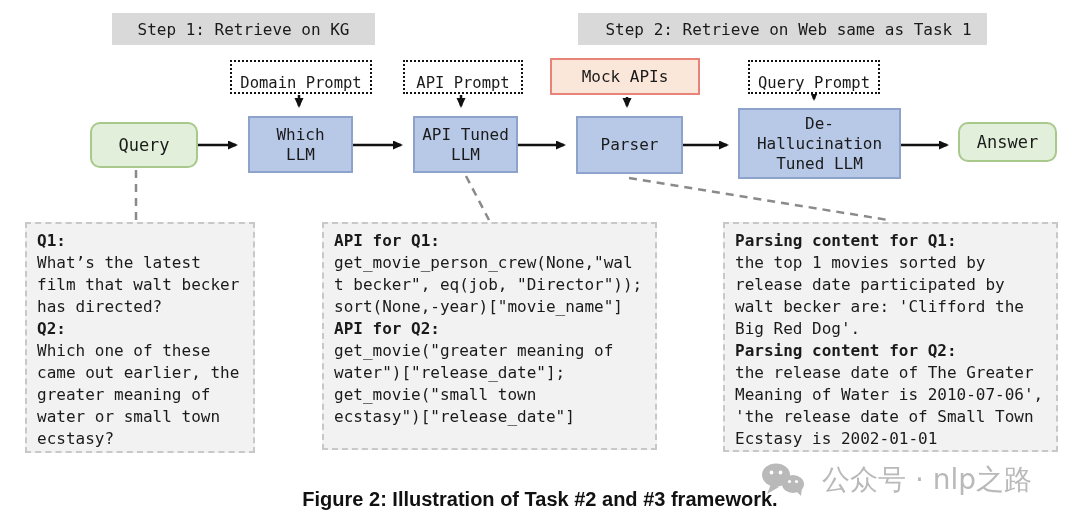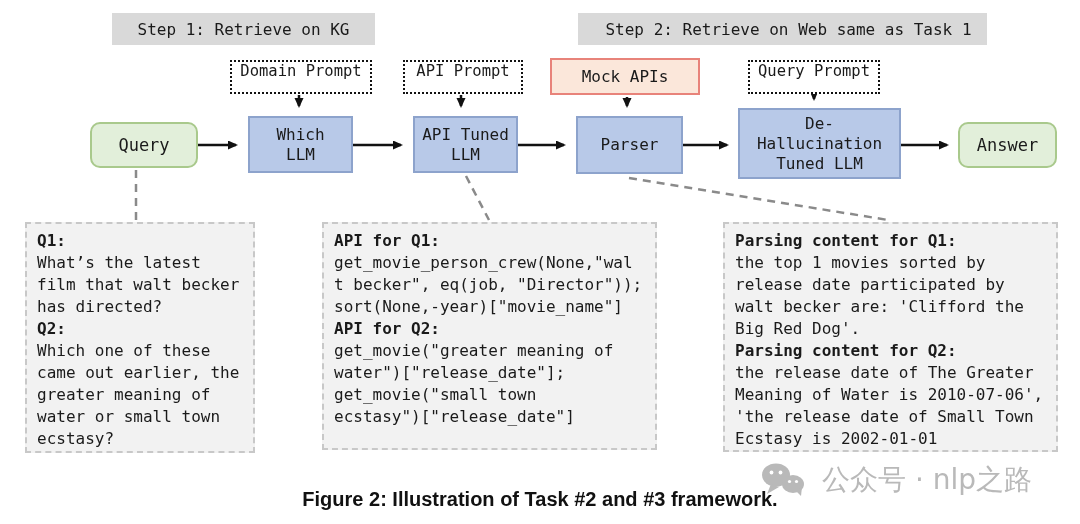--- a/index.html
+++ b/index.html
@@ -9,21 +9,21 @@
   }
   .abs{position:absolute;box-sizing:border-box;}
   
   .step-header{
     background:#d9d9d9;display:flex;align-items:center;justify-content:center;
     font-size:16px;letter-spacing:0px;
   }
   
   .prompt-box{
     background:#ffffff;border:2.5px dotted #111;
-    display:flex;align-items:flex-start;justify-content:center;font-size:15.5px;
+    display:flex;align-items:flex-end;justify-content:center;font-size:15.5px;
   }
   
   .mock-box{
     background:#fbe7da;border:2.5px solid #e8837a;
     display:flex;align-items:center;justify-content:center;font-size:16px;
   }
   
   .node-blue{
     background:#b8c9e8;border:2.5px solid #8da3cc;
     display:flex;align-items:center;justify-content:center;text-align:center;
@@ -115,21 +115,21 @@
 LLM</span>
   </div>
   <div class="abs node-blue" style="left:576px;top:116px;width:107px;height:58px;">
     <span>Parser</span>
   </div>
   <div class="abs node-blue" style="left:738px;top:108px;width:163px;height:71px;">
     <span>De-
 Hallucination
 Tuned LLM</span>
   </div>
-  <div class="abs node-green" style="left:958px;top:122px;width:99px;height:46px;">
+  <div class="abs node-green" style="left:958px;top:122px;width:99px;height:40px;">
     <span>Answer</span>
   </div>
 
   <div class="abs callout" style="left:25px;top:222px;width:230px;height:231px;">
     <div class="seg-h">Q1:</div>
     <div class="seg-t">What’s the latest
 film that walt becker
 has directed?</div>
     <div class="seg-h">Q2:</div>
     <div class="seg-t">Which one of these

